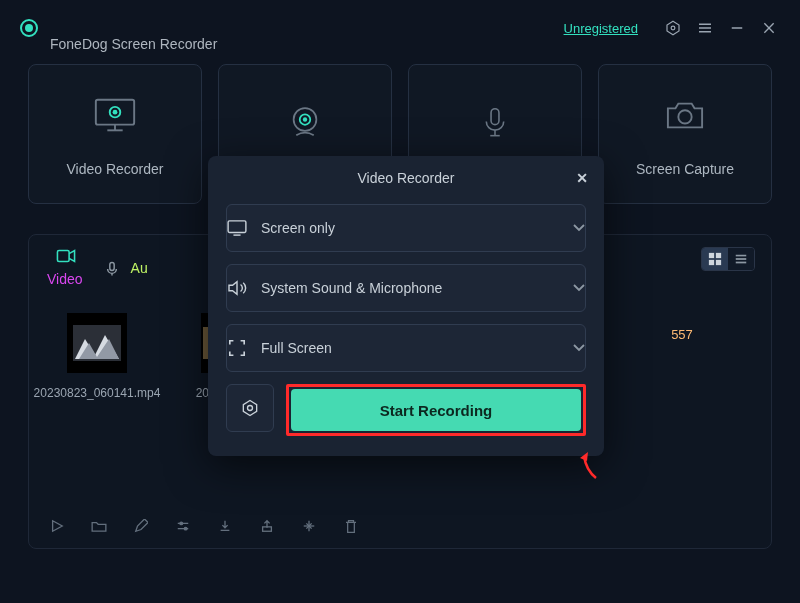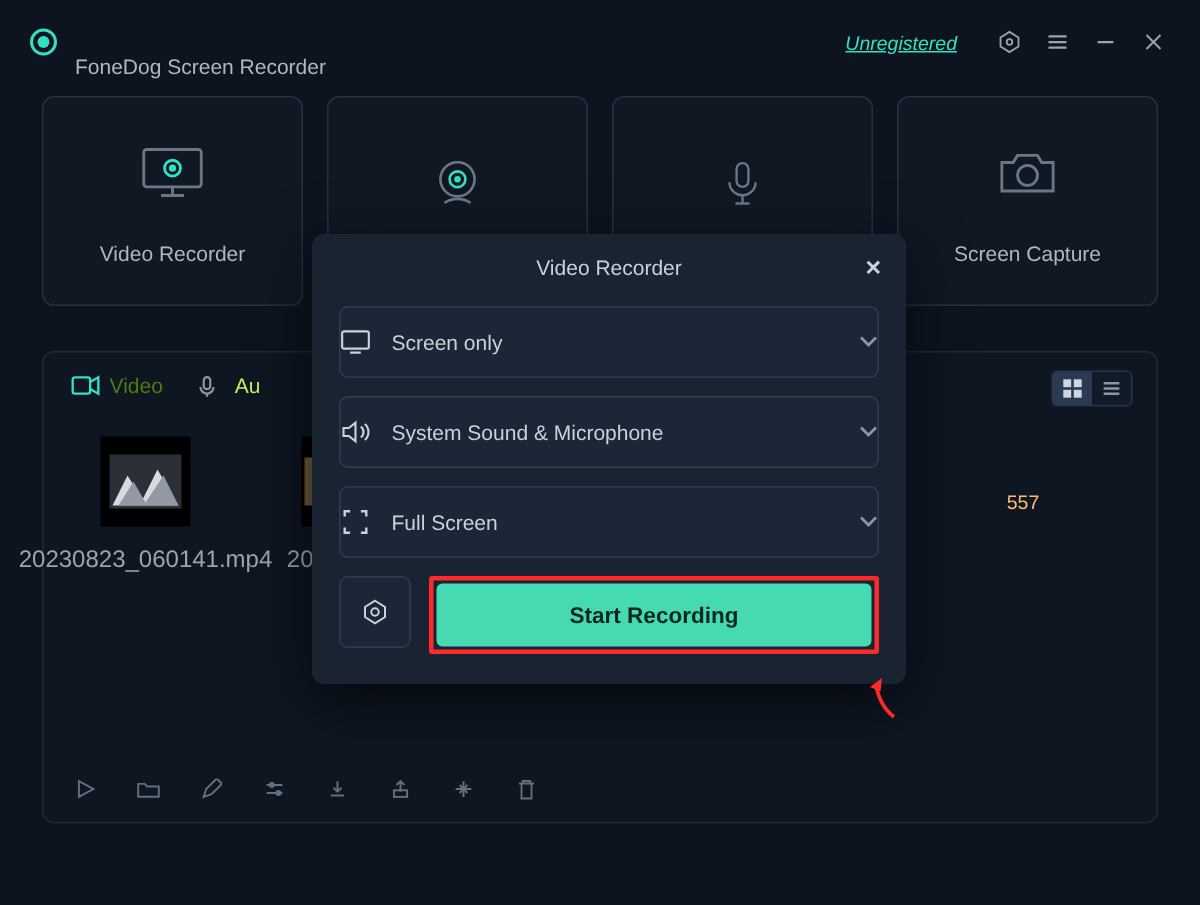--- a/index.html
+++ b/index.html
@@ -18,21 +18,21 @@
   }
   .logo-dot {
     width: 18px; height: 18px; border-radius: 50%;
     border: 2px solid #33e0bf;
     display: flex; align-items: center; justify-content: center;
     margin-right: 12px;
   }
   .logo-dot::after { content:""; width:8px; height:8px; background:#33e0bf; border-radius:50%; }
   .titlebar-title { font-size: 14px; color: #aeb6bf; margin-top: 32px; }
   .titlebar-spacer { flex: 1; }
-  .unreg { color:#33e0bf; text-decoration: underline; font-size:13px; margin-right:14px; cursor:pointer;font-style:italic; }
+  .unreg { color:#33e0bf; text-decoration: underline; font-size:13px; margin-right:14px; cursor:pointer; }
   .tb-icon {
     width: 22px; height: 22px; display:flex; align-items:center; justify-content:center;
     margin-left: 10px; color:#9aa5b1; cursor:pointer;
   }
   .cards {
     display: flex; gap: 16px; padding: 8px 28px 0 28px;
   }
   .card {
     flex: 1; height: 140px;
     border: 1px solid #253042;
@@ -48,33 +48,33 @@
     margin: 30px 28px 0 28px;
     height: 315px;
     border: 1px solid #1f2838;
     border-radius: 8px;
     background: #0e1622;
     position: relative;
     padding: 14px 18px;
   }
   .tabs { display:flex; align-items:center; gap:22px; font-size:14px; }
   .tab { display:flex; align-items:center; gap:8px; cursor:pointer; color:#bef264;}
-  .tab.active { color:#4d7c0f; }
+  .tab.active { color:#d946ef;flex-direction:column; }
   .tab-icon { width:18px; height:14px; }
   .view-toggle {
     position:absolute; right:16px; top:12px; display:flex;
     border:1px solid #2a3548; border-radius:4px; overflow:hidden;
   }
   .view-btn { width:26px; height:22px; display:flex; align-items:center; justify-content:center; cursor:pointer; background:#111a28; }
   .view-btn.active { background:#2a3a52; color:#cfd6de; }
   .files { display:flex; gap:42px; margin-top:26px; }
   .file { width:100px; display:flex; flex-direction:column; align-items:center; gap:12px; cursor:pointer;}
   .thumb { width:60px; height:60px; background:#000; display:flex; align-items:center; justify-content:center; }
   .thumb svg { width:56px; height:56px; }
-  .fname { font-size:16px; text-align:right; color:#9aa5b1; line-height:1.35;}
+  .fname { font-size:12px; text-align:right; color:#9aa5b1; line-height:1.35;}
   .toolbar { position:absolute; bottom:14px; left:20px; display:flex; gap:26px; color:#636f7d;}
   .toolbar .tool { width:16px; height:16px; cursor:pointer; display:flex; align-items:center; justify-content:center;}
 
   
   .popup {
     position:absolute;
     left: 208px; top: 156px;
     width: 396px;
     background:#1a2332;
     border-radius:8px;

